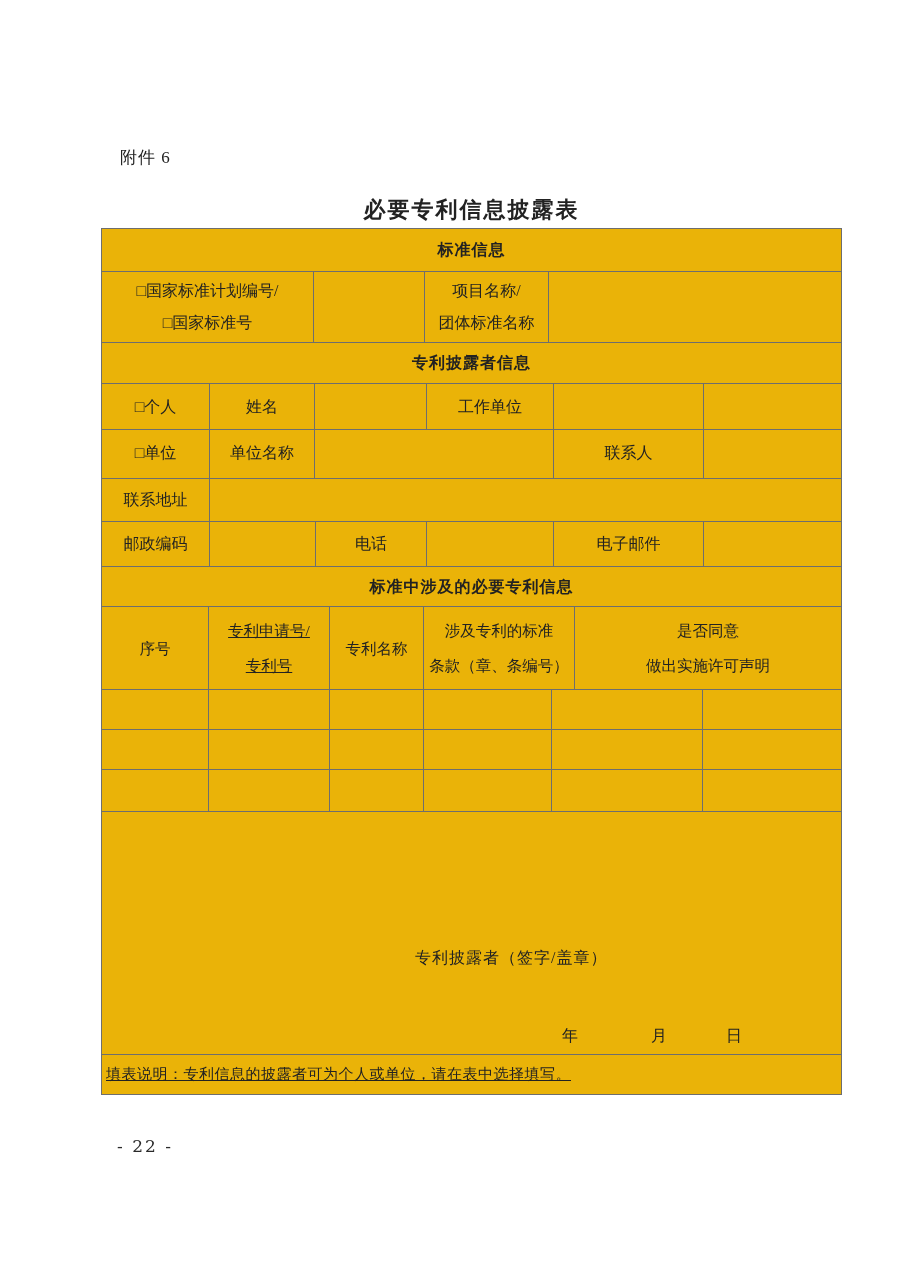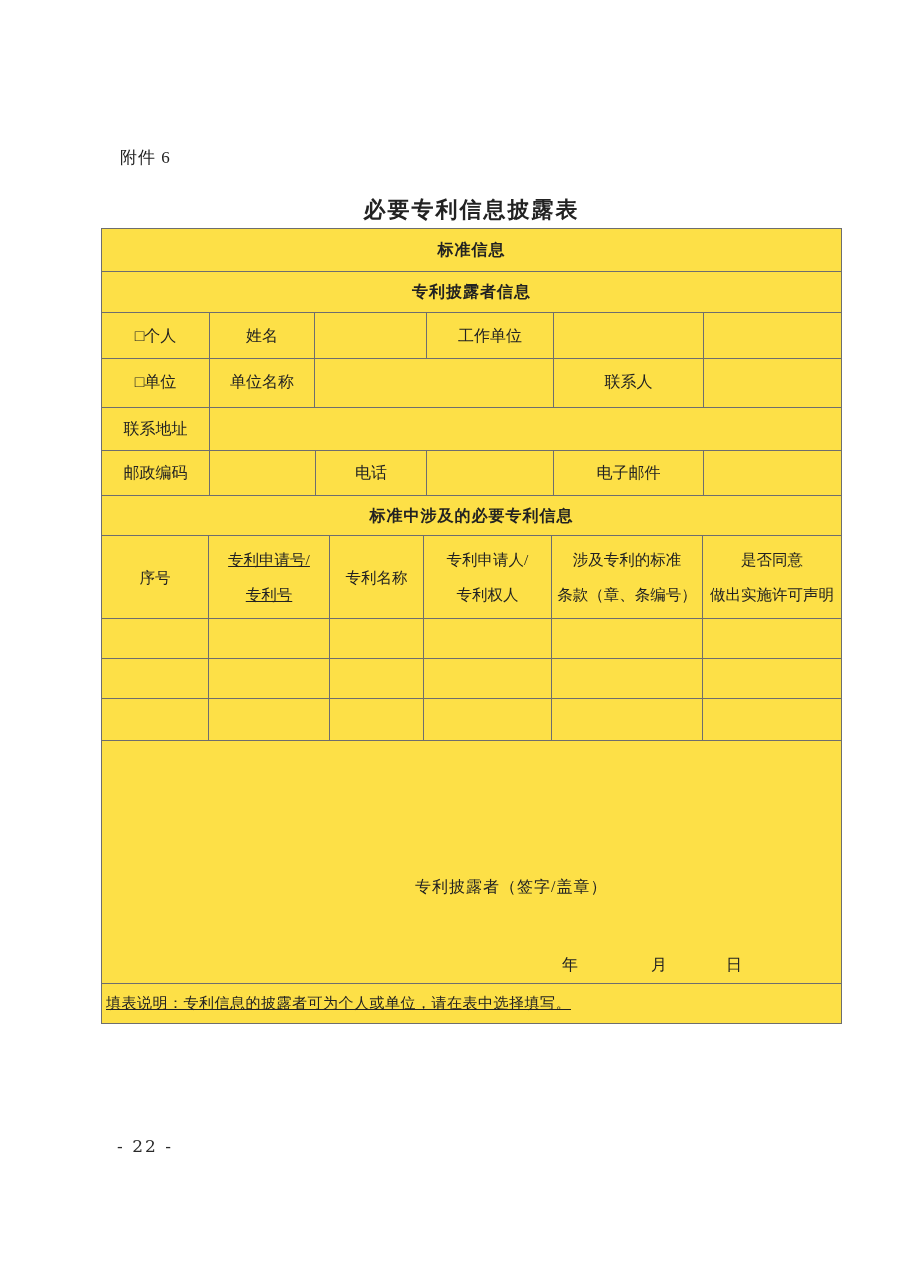--- a/index.html
+++ b/index.html
@@ -29,21 +29,21 @@
     font-weight: bold;
     letter-spacing: 2px;
   }
   .form-table {
     position: absolute;
     left: 101px;
     top: 228px;
     width: 741px;
     border: 1px solid #6e6e6e;
     box-sizing: border-box;
-    background: #fde047;
+    background: #eab308;
   }
   .trow {
     display: flex;
     box-sizing: border-box;
     border-top: 1px solid #6e6e6e;
   }
   .trow:first-child { border-top: none; }
   .tcell {
     box-sizing: border-box;
     border-left: 1px solid #6e6e6e;
@@ -130,20 +130,32 @@
   <div class="doc-title">必要专利信息披露表</div>
 
   <div class="form-table">
 
     <div class="trow h-r1">
       <div class="tcell wfill section-header">
         <span class="cell-line">标准信息</span>
       </div>
     </div>
 
+    <div class="trow h-r2 two-line">
+      <div class="tcell w211">
+        <span class="cell-line">□国家标准计划编号/</span>
+        <span class="cell-line">□国家标准号</span>
+      </div>
+      <div class="tcell w111"></div>
+      <div class="tcell w124">
+        <span class="cell-line">项目名称/</span>
+        <span class="cell-line">团体标准名称</span>
+      </div>
+      <div class="tcell wfill"></div>
+    </div>
 
     <div class="trow h-r3">
       <div class="tcell wfill section-header">
         <span class="cell-line">专利披露者信息</span>
       </div>
     </div>
 
     <div class="trow h-r4">
       <div class="tcell w107">
         <span class="cell-line">□个人</span>
@@ -206,24 +218,20 @@
         <span class="cell-line">序号</span>
 
       </div>
       <div class="tcell w121">
         <span class="cell-line">专利申请号/</span>
         <span class="cell-line">专利号</span>
       </div>
       <div class="tcell w94">
         <span class="cell-line">专利名称</span>
 
-      </div>
-      <div class="tcell w128">
-        <span class="cell-line">专利申请人/</span>
-        <span class="cell-line">专利权人</span>
       </div>
       <div class="tcell w151">
         <span class="cell-line">涉及专利的标准</span>
         <span class="cell-line">条款（章、条编号）</span>
       </div>
       <div class="tcell wfill">
         <span class="cell-line">是否同意</span>
         <span class="cell-line">做出实施许可声明</span>
       </div>
     </div>

